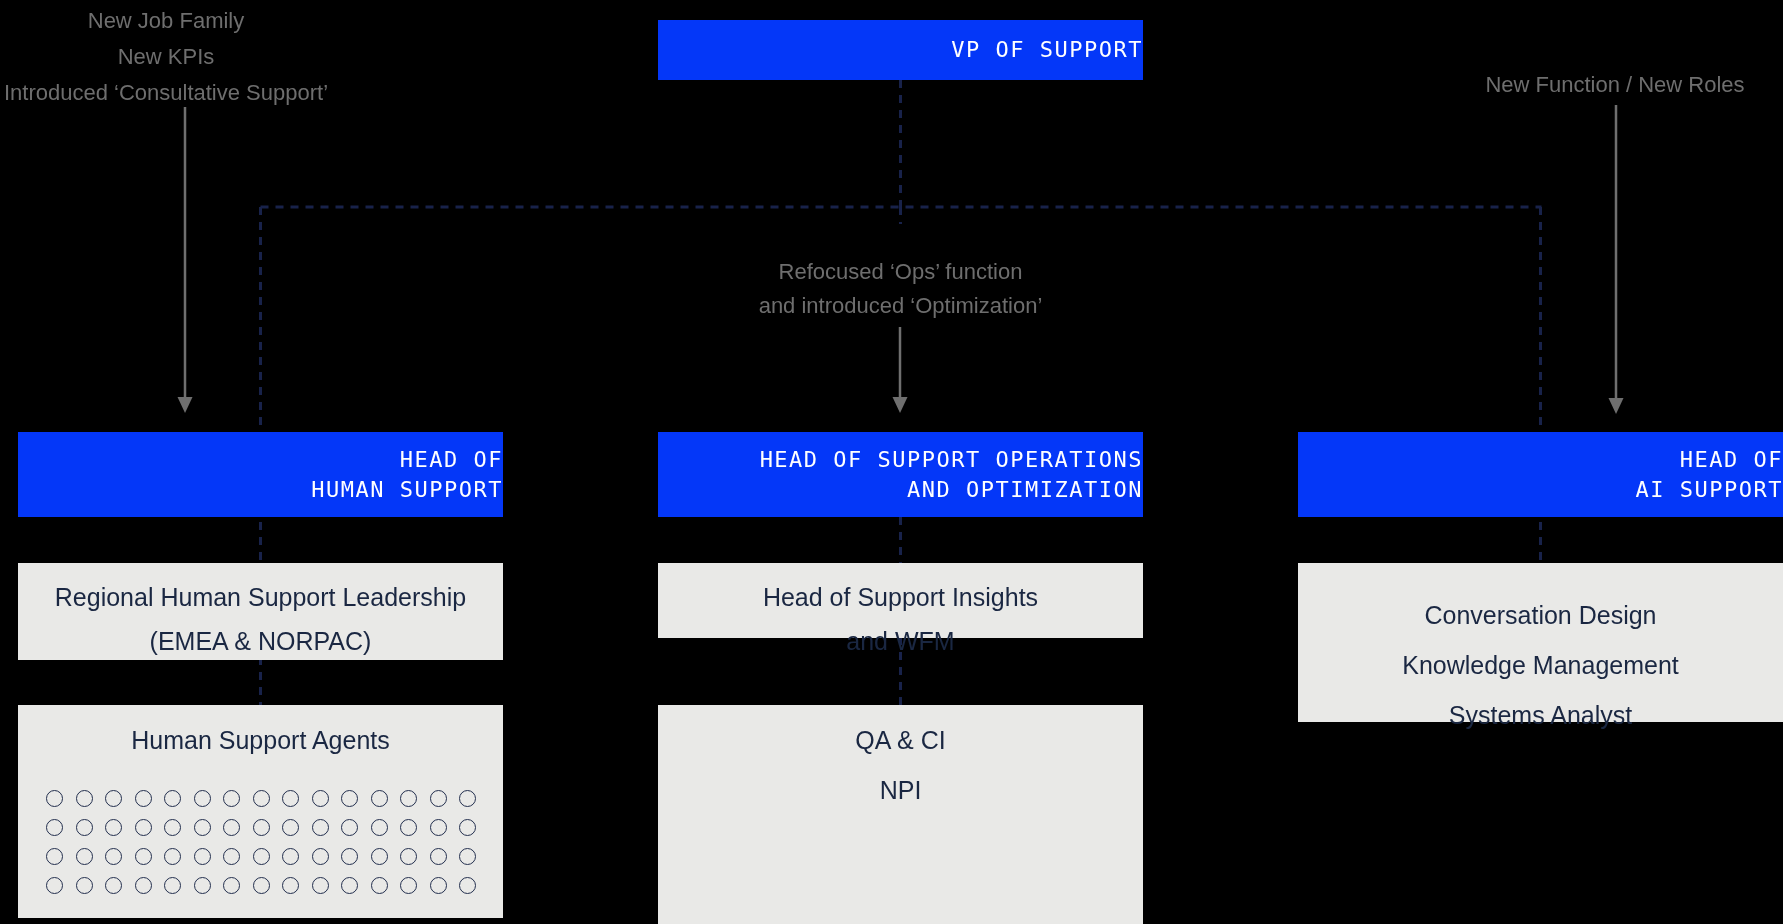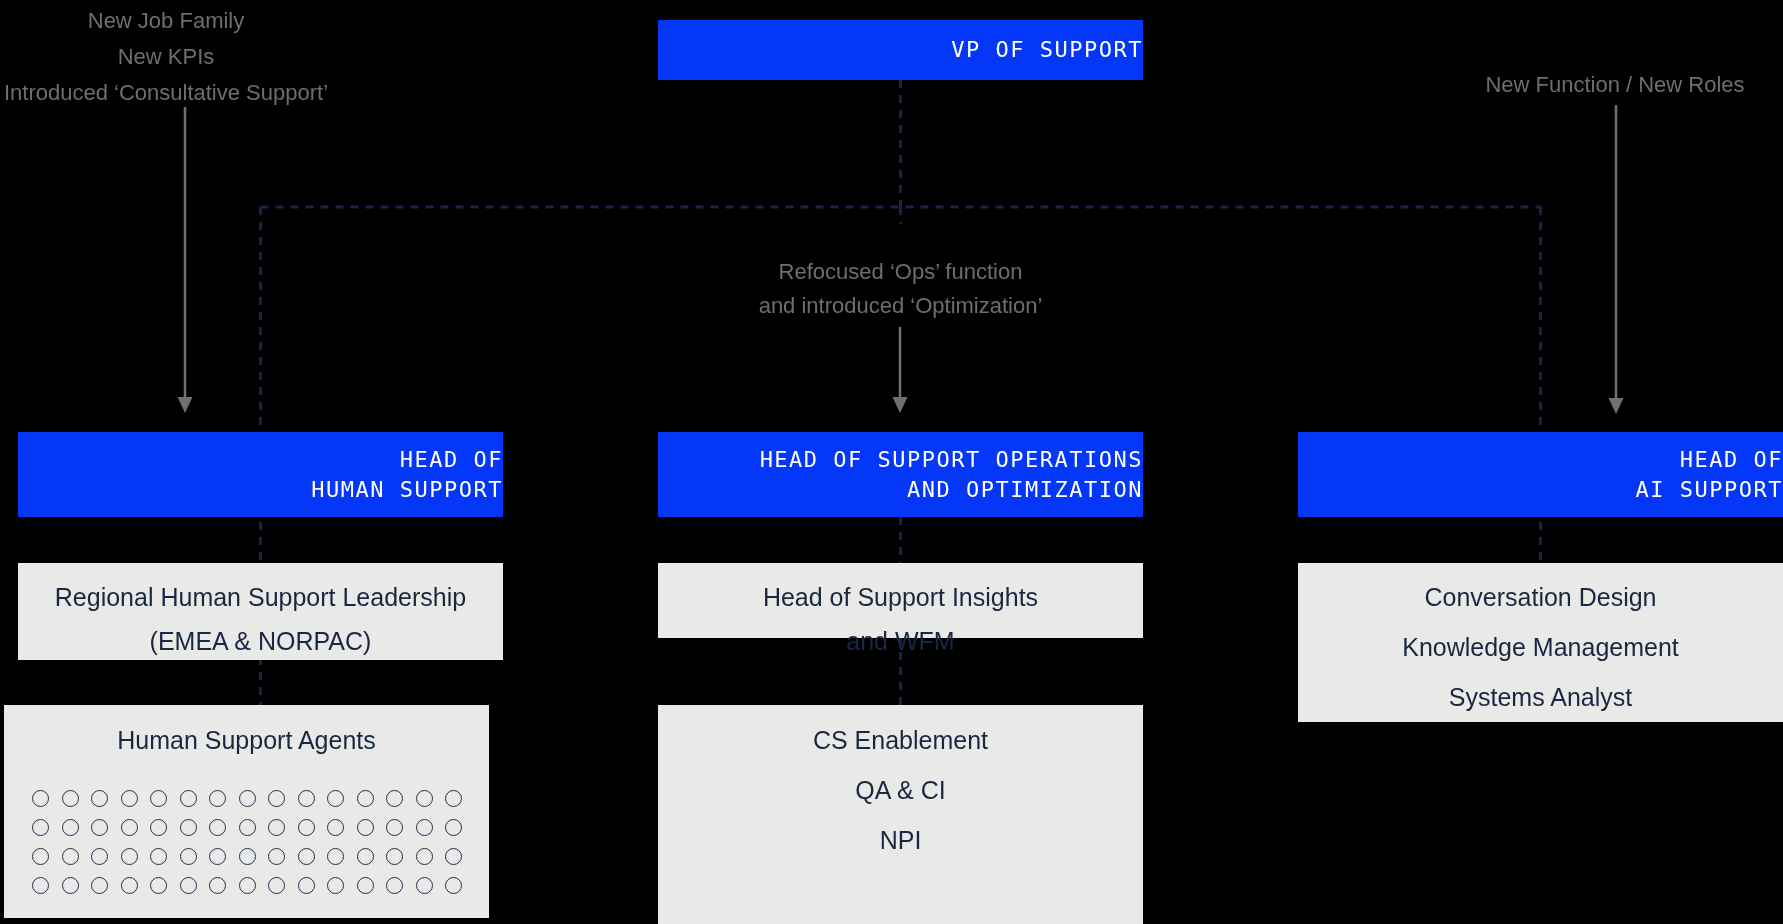--- a/index.html
+++ b/index.html
@@ -53,22 +53,22 @@
     justify-content: flex-start;
     white-space: nowrap;
   }
   #vp-box        { left: 658px;  top: 20px;  width: 485px; height: 60px; }
   #head-human    { left: 18px;   top: 432px; width: 485px; height: 85px; }
   #head-ops      { left: 658px;  top: 432px; width: 485px; height: 85px; }
   #head-ai       { left: 1298px; top: 432px; width: 485px; height: 85px; }
 
   #regional-box  { left: 18px;   top: 563px; width: 485px; height: 97px;  line-height: 44px; padding-top: 12px; }
   #insights-box  { left: 658px;  top: 563px; width: 485px; height: 75px;  line-height: 44px; padding-top: 12px; }
-  #ai-teams-box  { left: 1298px; top: 563px; width: 485px; height: 159px; line-height: 50px; padding-top: 9px; }
-  #agents-box    { left: 4px;   top: 705px; width: 485px; height: 213px; }
+  #ai-teams-box  { left: 1298px; top: 563px; width: 485px; height: 159px; line-height: 50px; padding-top: 27px; }
+  #agents-box    { left: 18px;   top: 705px; width: 485px; height: 213px; }
   #ops-teams-box { left: 658px;  top: 705px; width: 485px; height: 219px; line-height: 50px; padding-top: 10px; }
 
   #agents-title {
     position: absolute;
     left: 0; top: 20px;
     width: 100%;
     line-height: 30px;
     text-align: center;
   }
   #agents-grid {
@@ -226,18 +226,17 @@
         <div class="agent-circle"></div>
         <div class="agent-circle"></div>
         <div class="agent-circle"></div>
         <div class="agent-circle"></div>
         <div class="agent-circle"></div>
         <div class="agent-circle"></div>
         <div class="agent-circle"></div>
       </div>
   </div>
   <div class="box box-gray" id="ops-teams-box">
-    <div>CS Enablement</div>
     <div>QA &amp; CI</div>
     <div>NPI</div>
   </div>
 
 </div>
 
 </body></html>

